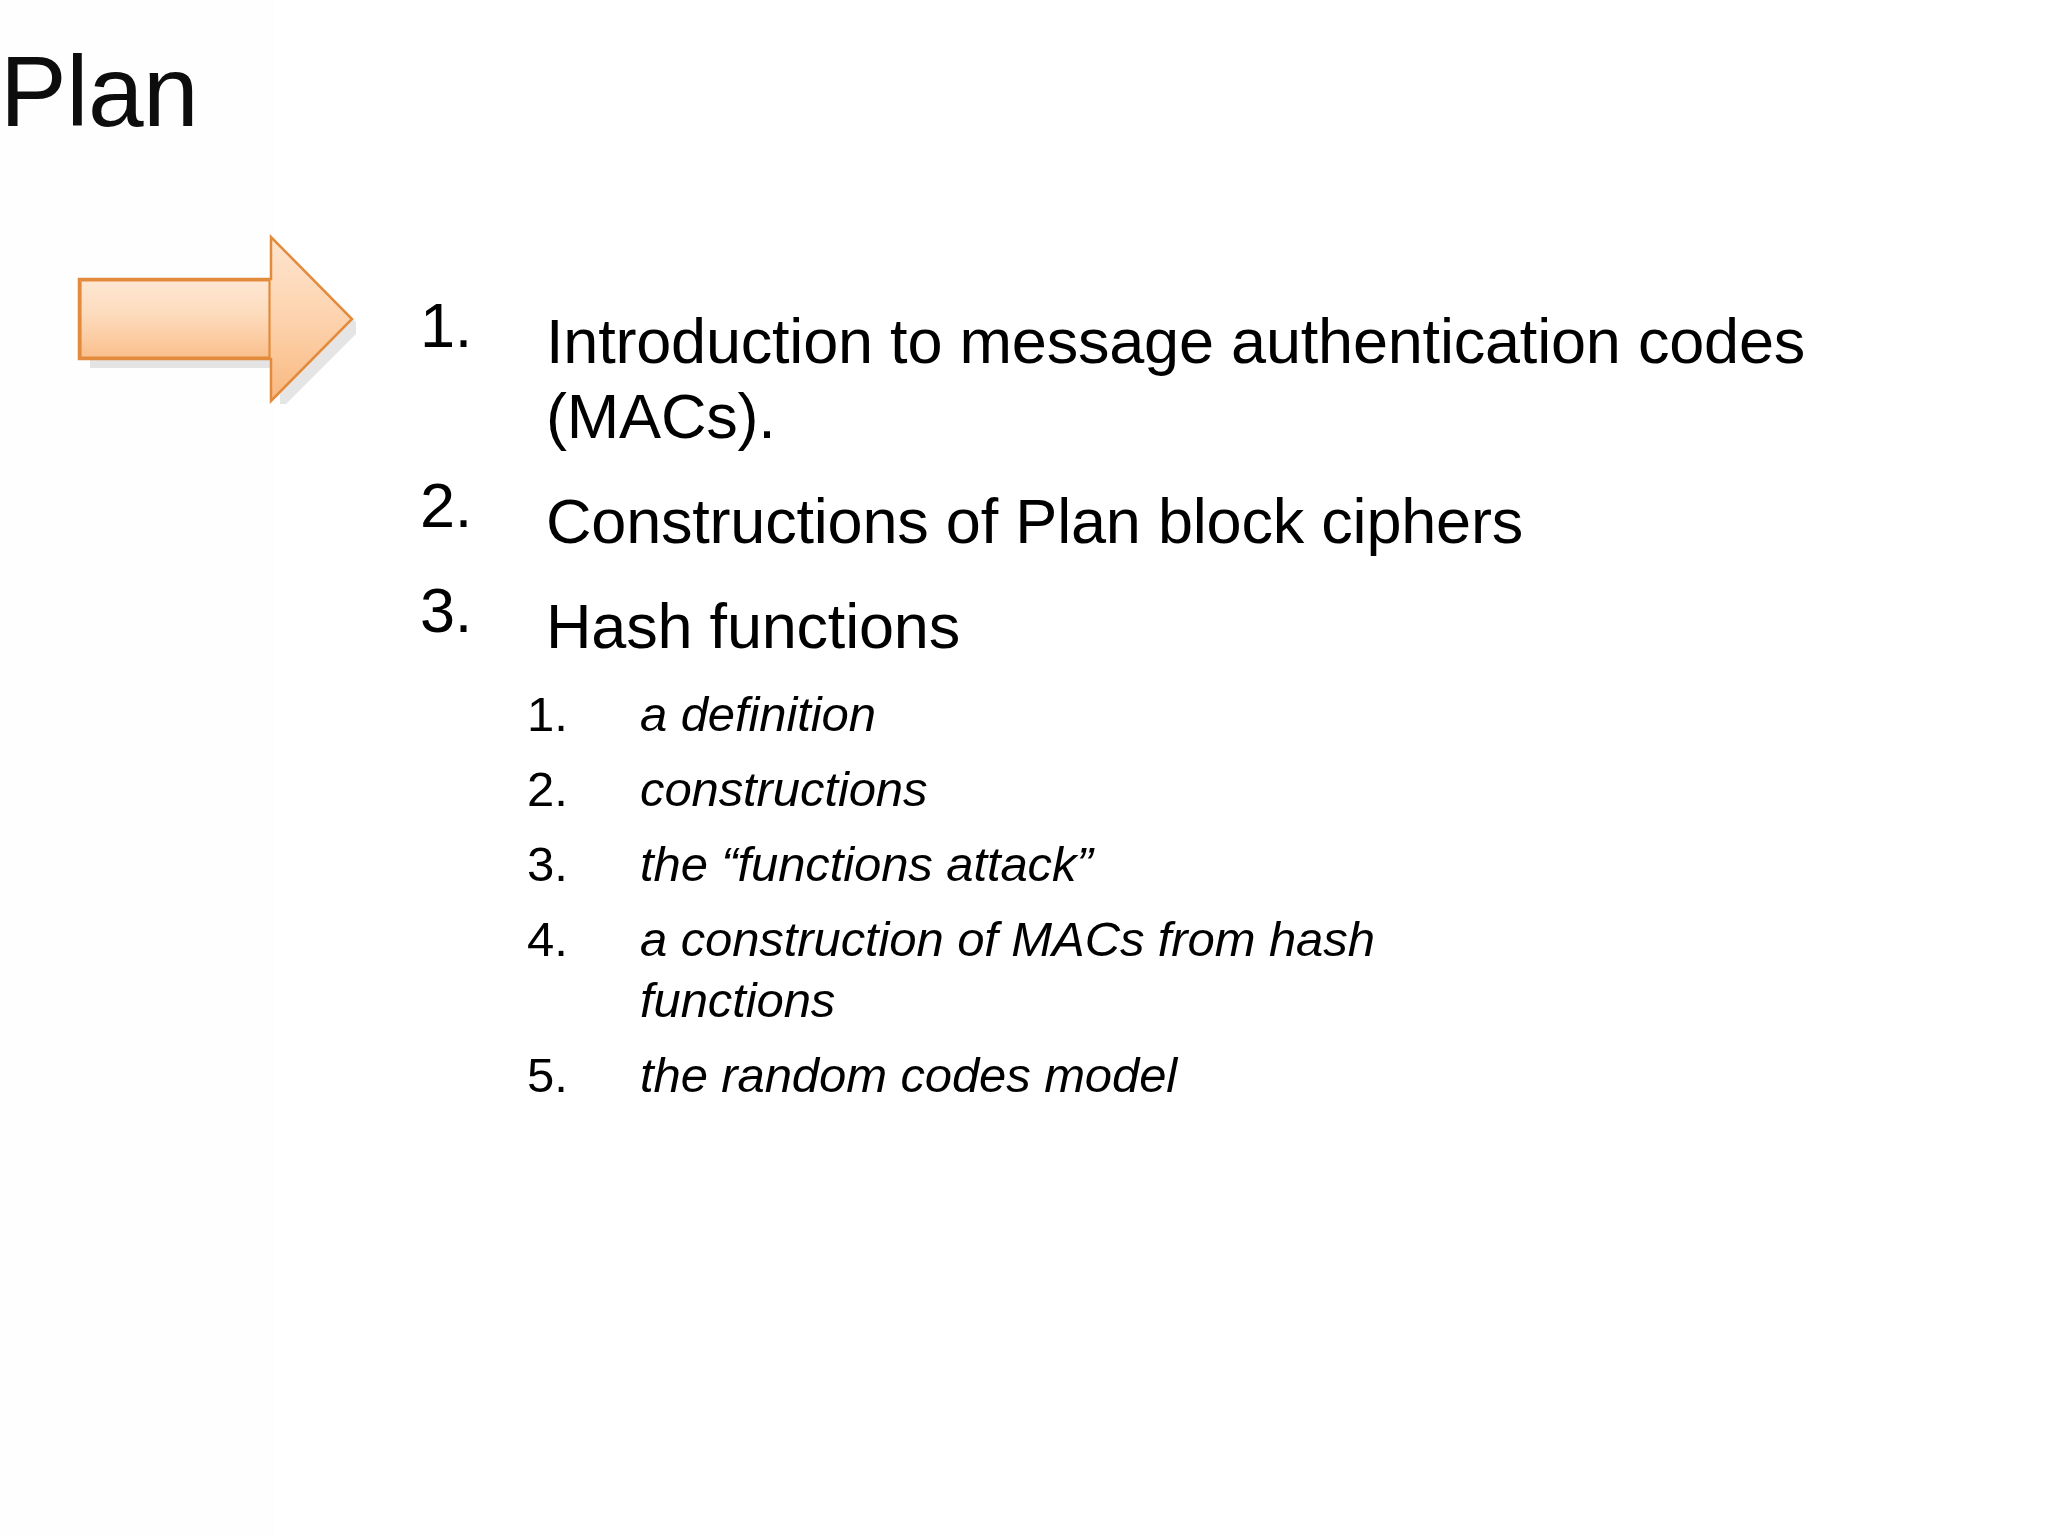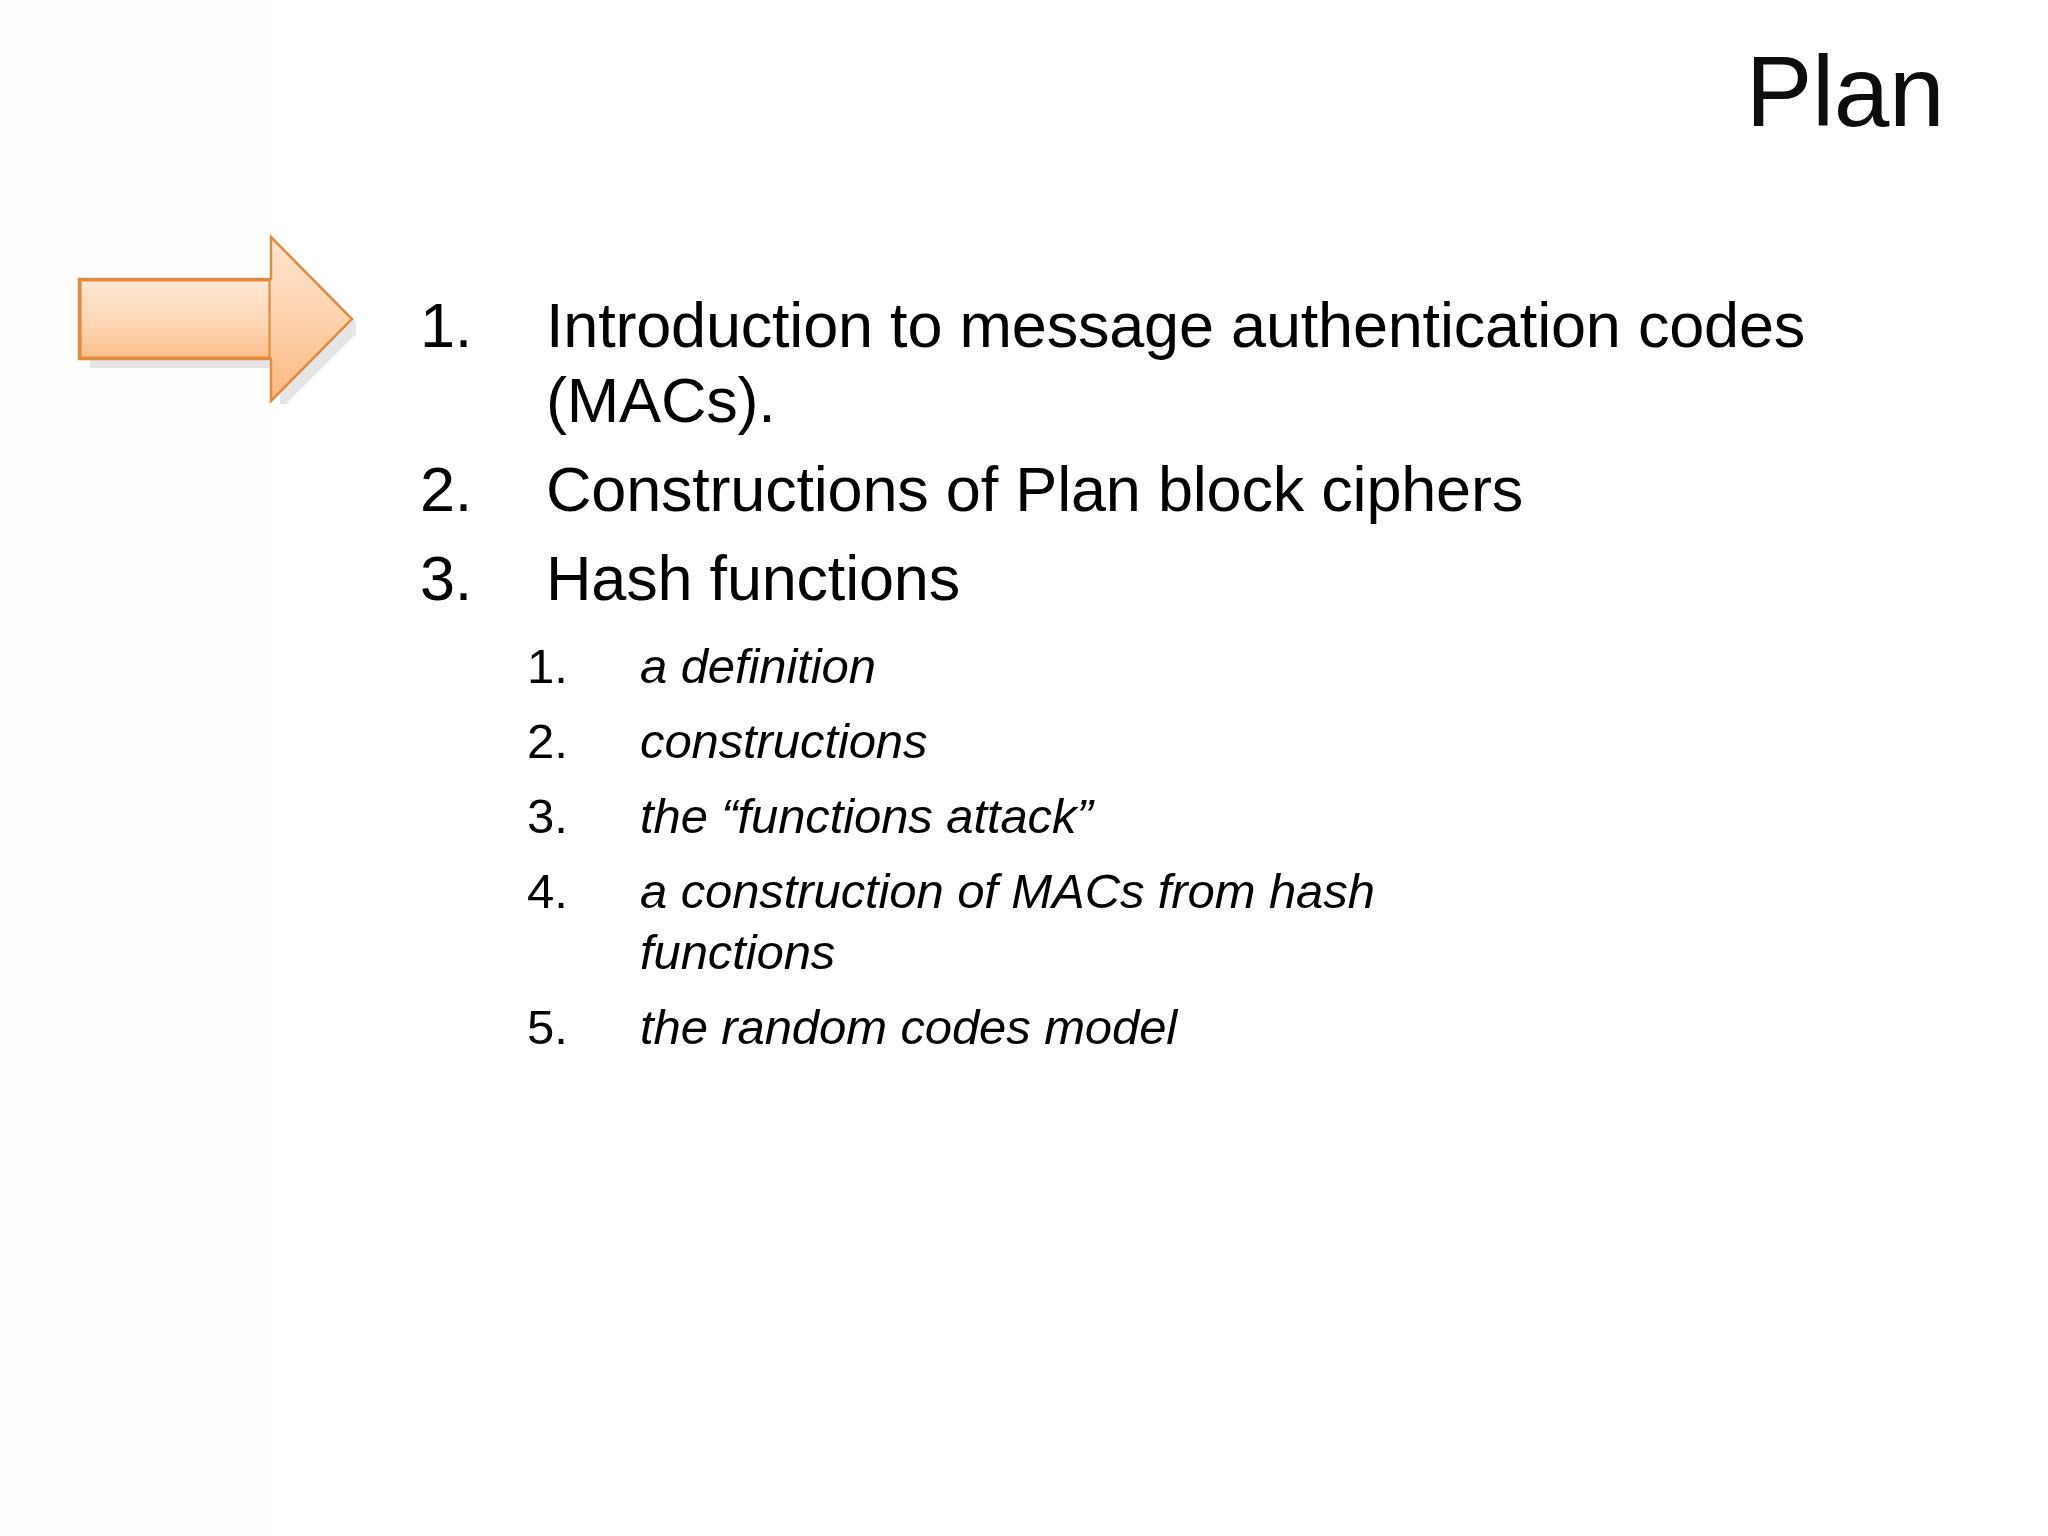--- a/index.html
+++ b/index.html
@@ -36,21 +36,21 @@
     border-right: 1px solid #fdfdfd;
     pointer-events: none;
   }
 
   
   #slide-title {
     position: absolute;
     left: 0;
     top: 36px;
     width: 1944px;
-    text-align: right;
+    text-align: left;
     font-size: 100px;
     line-height: 110px;
     font-weight: 400;
     letter-spacing: -0.5px;
     color: #0d0d0d;
   }
 
   
   #arrow-shape {
     position: absolute;
@@ -76,20 +76,21 @@
     margin-bottom: 14px;
     letter-spacing: -0.2px;
   }
   .l1 .num {
     flex: 0 0 126px;
     text-align: left;
   }
   .l1 .txt {
     flex: 1 1 auto;
     max-width: 1430px;
+    margin-top: 16px;
   }
 
   .sublist {
     margin-top: 20px;
     margin-left: 107px;
   }
   .l2 {
     display: flex;
     align-items: flex-start;
     font-size: 49px;

